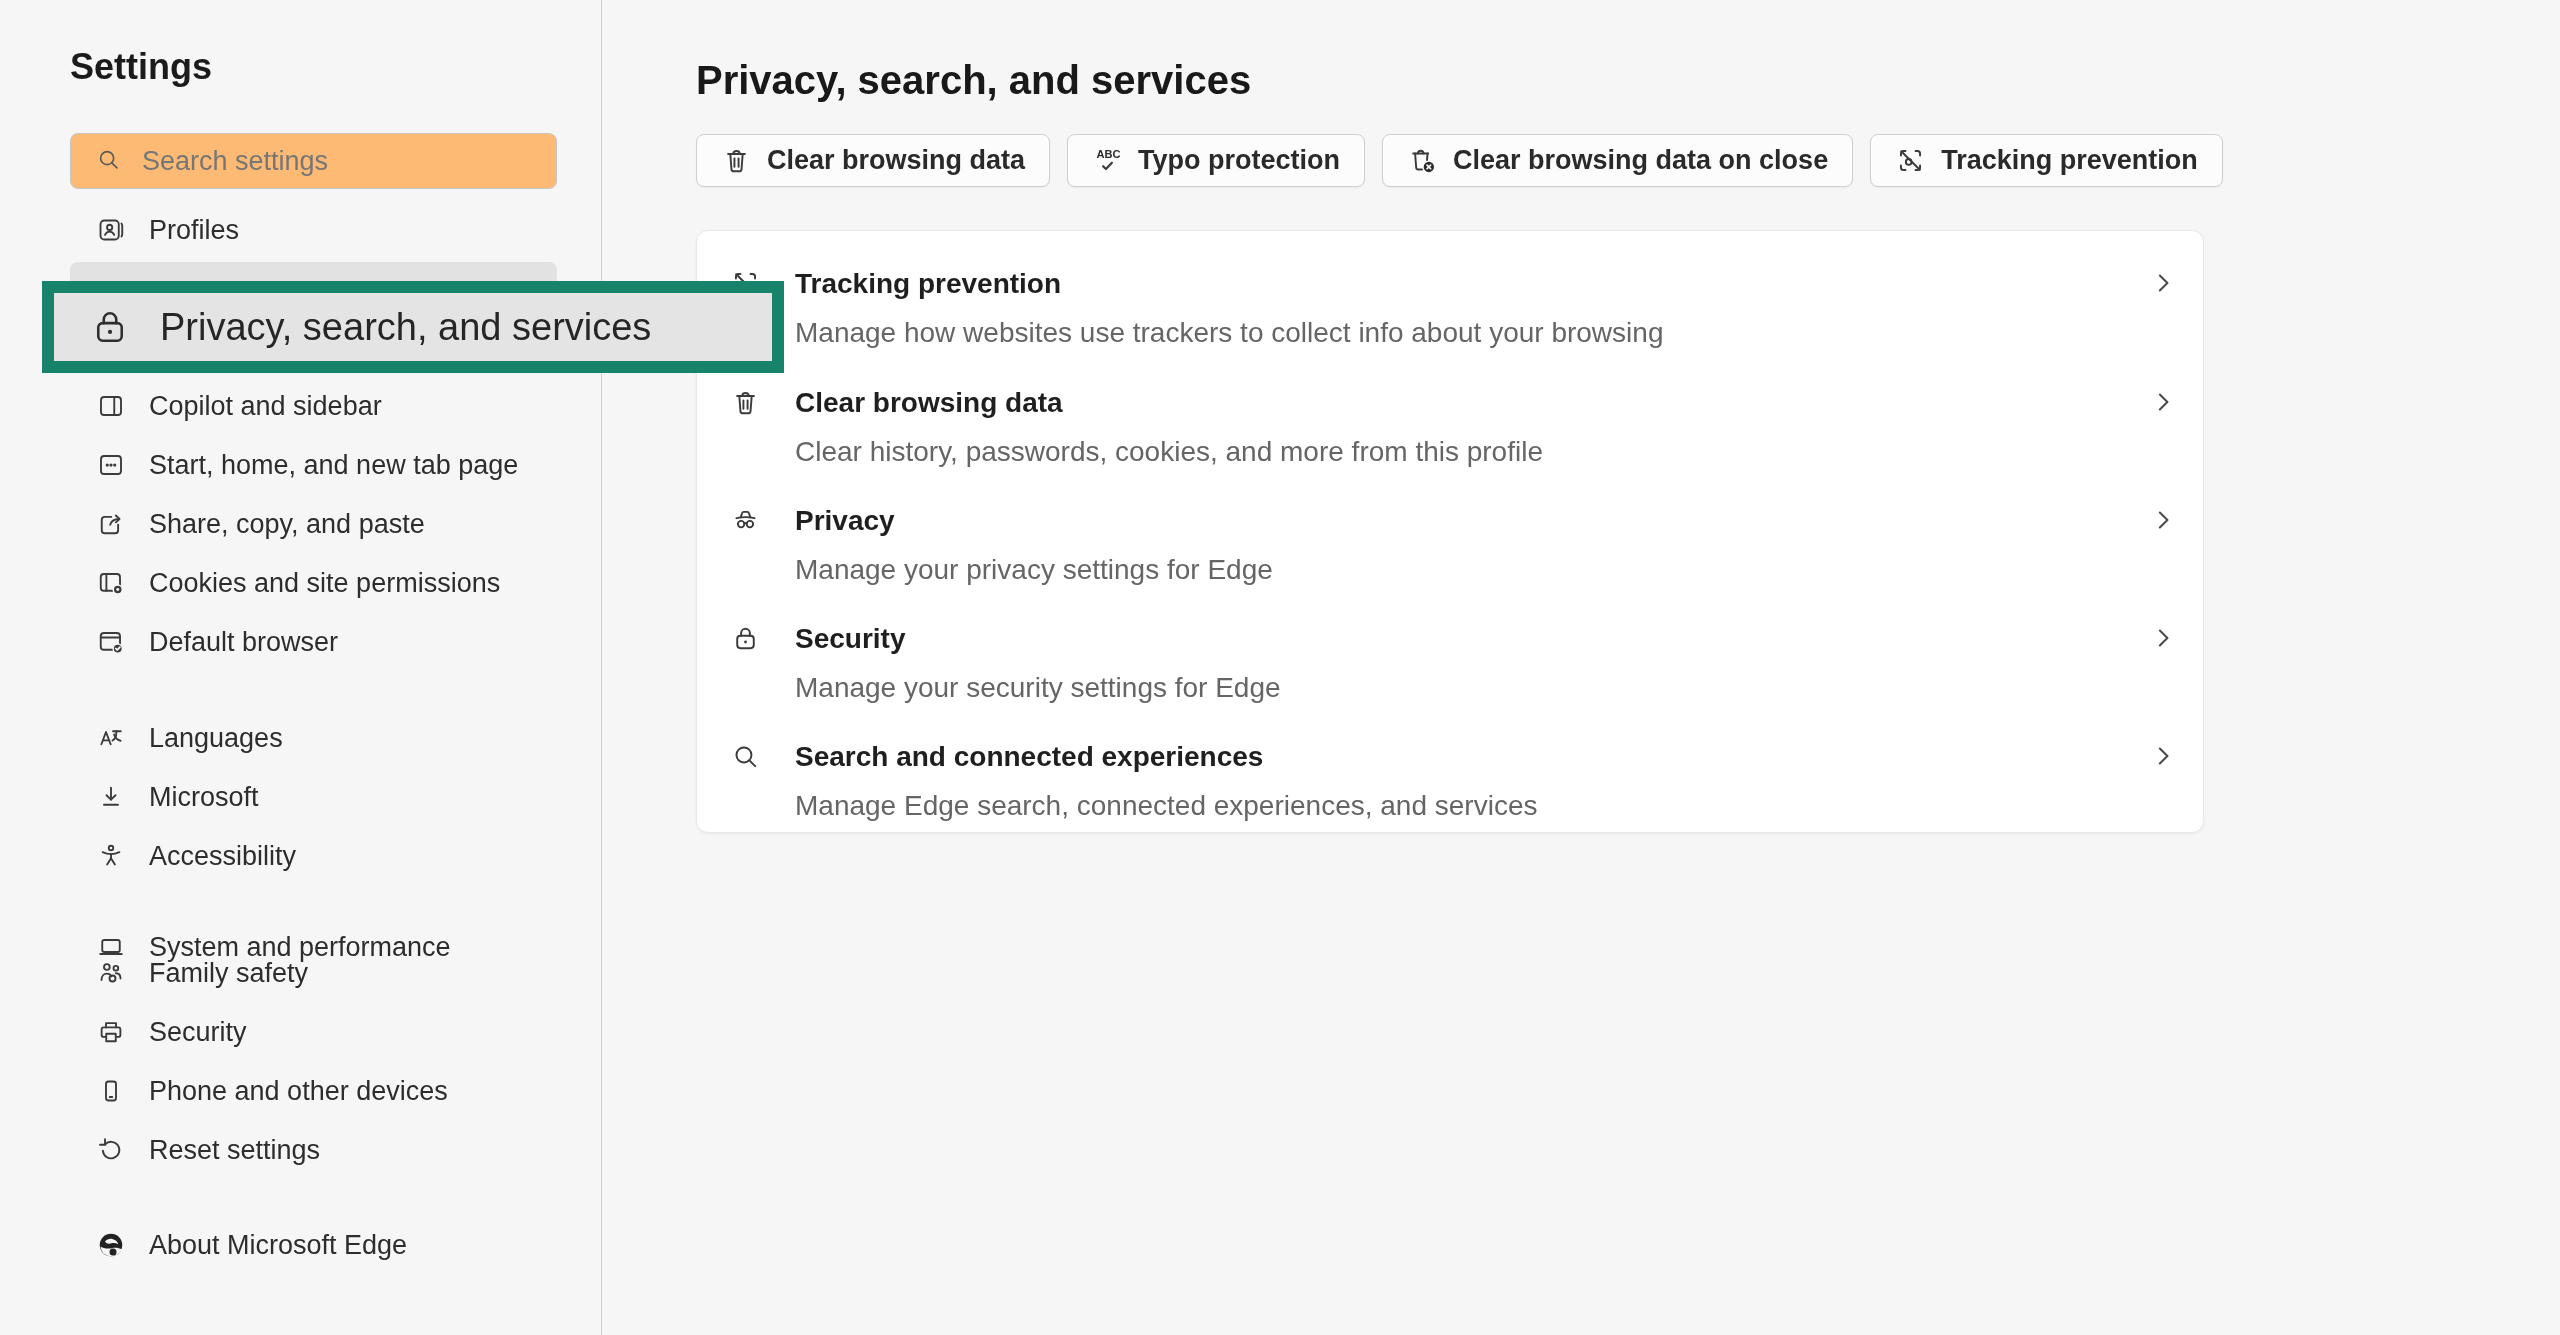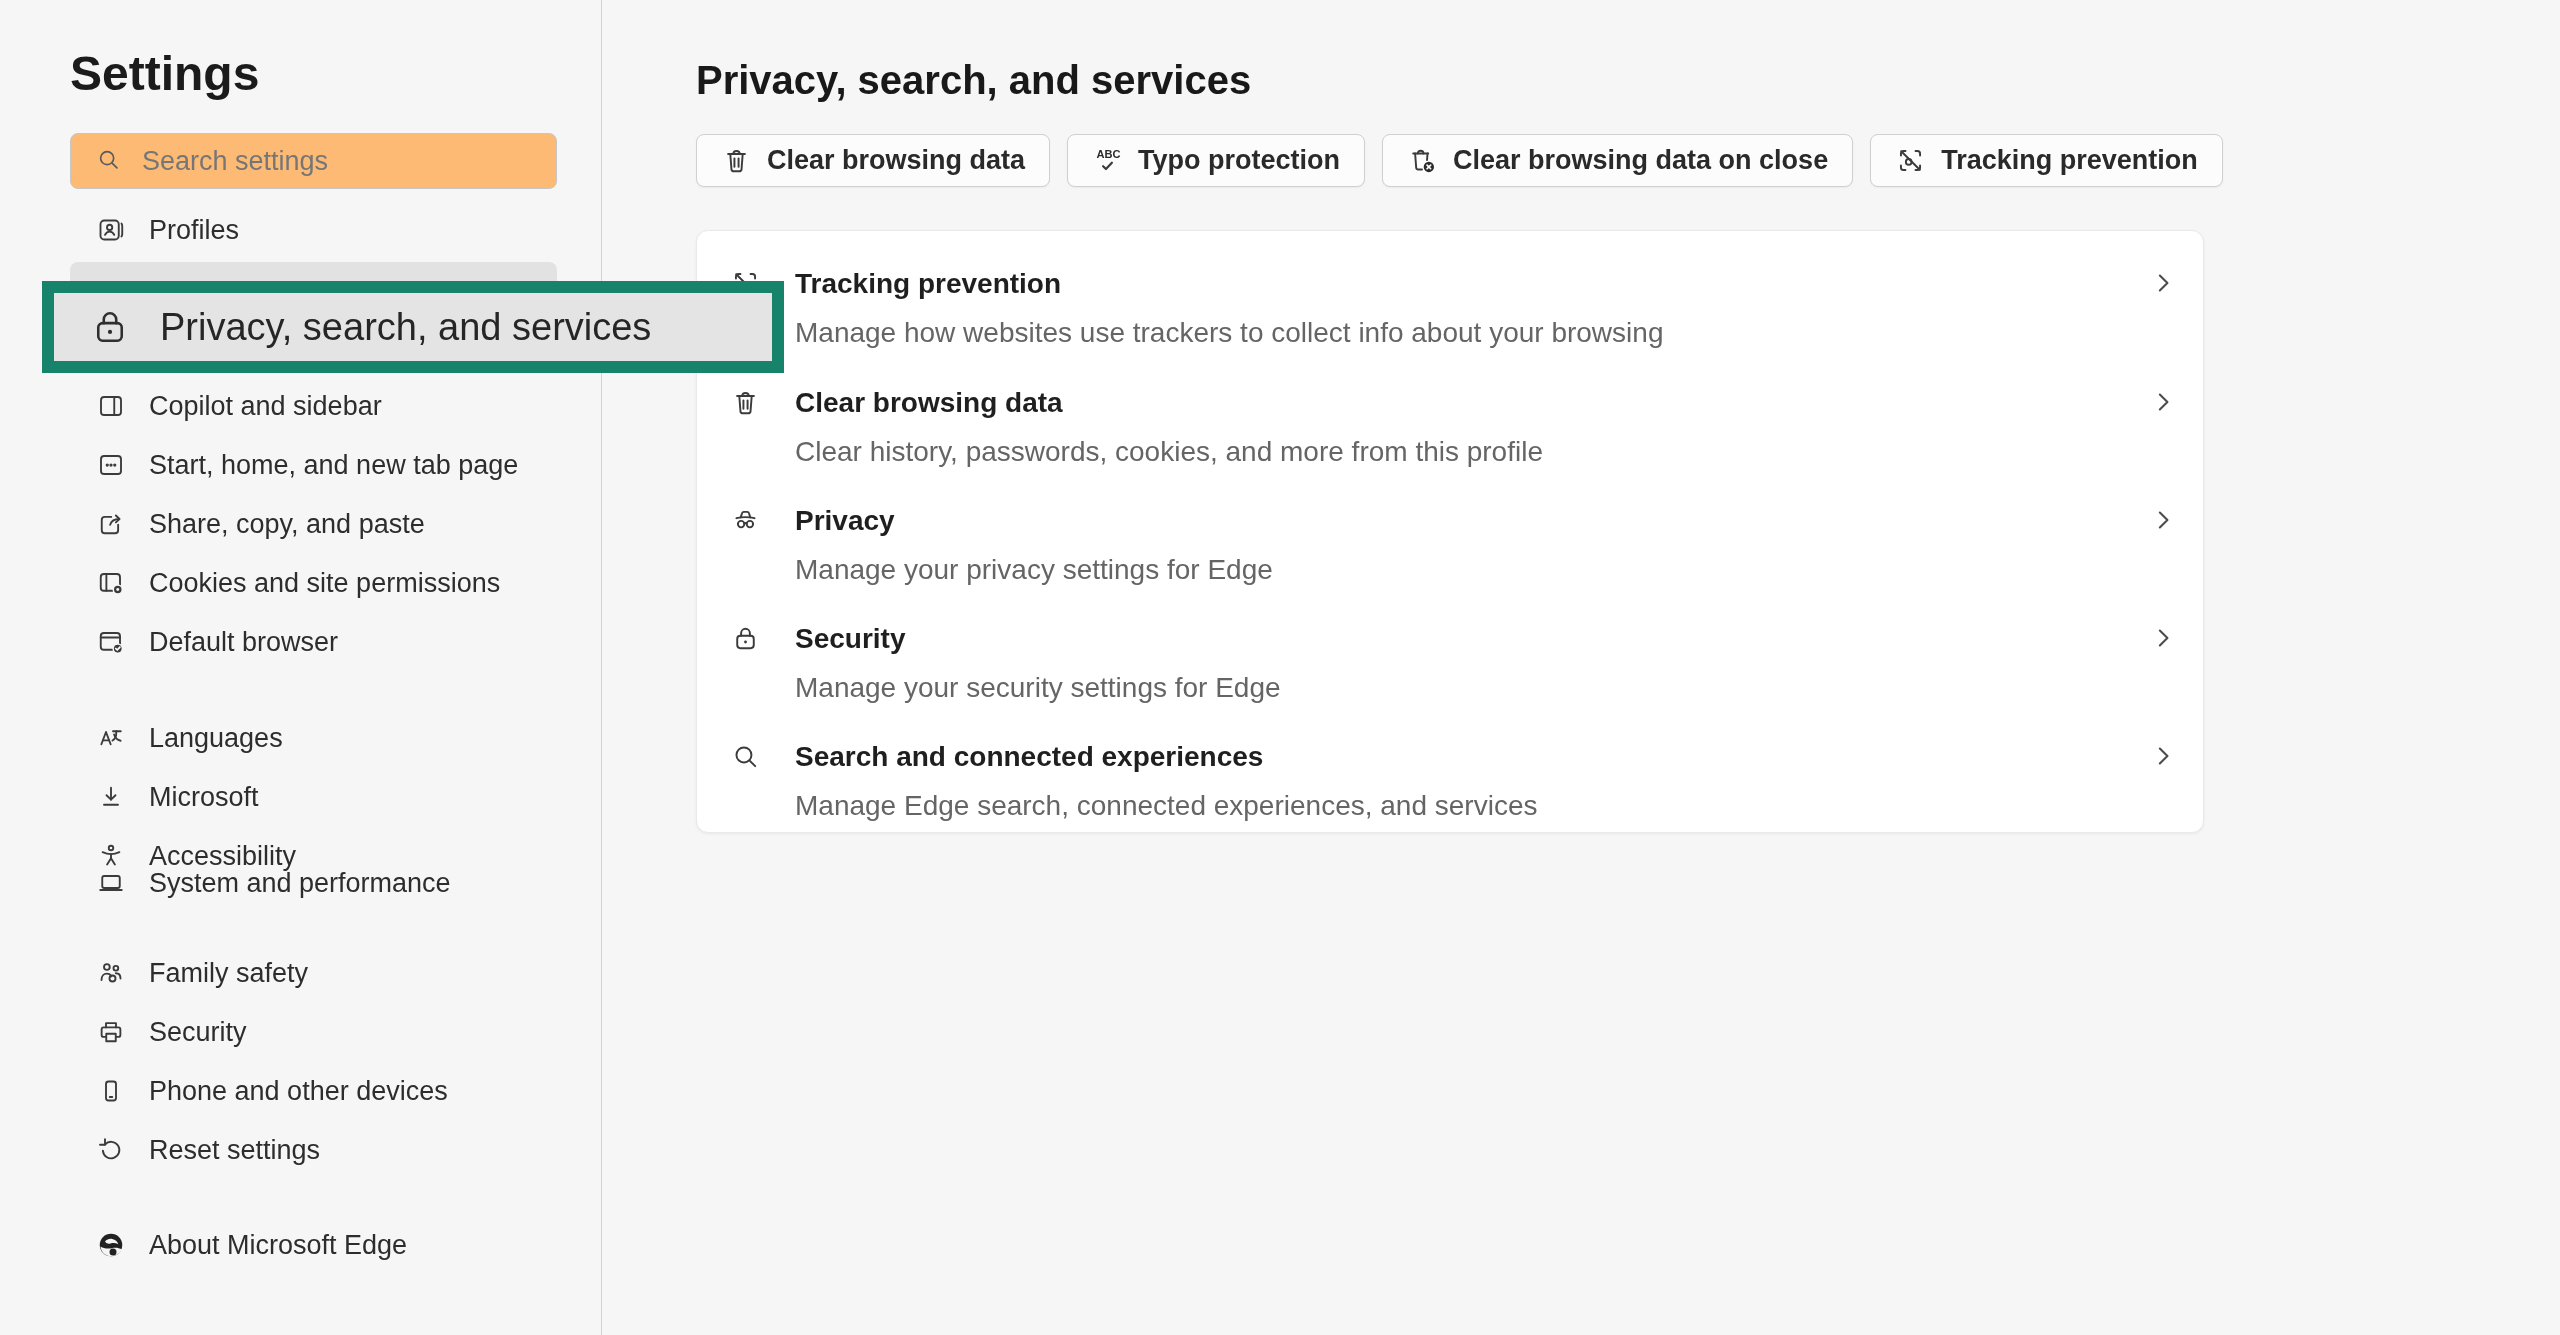--- a/index.html
+++ b/index.html
@@ -9,21 +9,21 @@
     background:#f6f6f6;color:#1c1c1c;
     -webkit-font-smoothing:antialiased;
   }
   .page{position:relative;width:2560px;height:1335px;}
 
   
   .sidebar{
     position:absolute;left:0;top:0;width:602px;height:1335px;
     background:#f6f6f6;border-right:1px solid #d2d2d2;box-sizing:border-box;
   }
-  .app-title{position:absolute;left:70px;top:46px;font-size:48px;font-weight:700;color:#1b1b1b;}
+  .app-title{position:absolute;left:70px;top:46px;font-size:36px;font-weight:700;color:#1b1b1b;}
   .searchbox{
     position:absolute;left:70px;top:133px;width:487px;height:56px;box-sizing:border-box;
     background:#fdba74;border:1px solid #c6c6c6;border-radius:8px;
     display:flex;align-items:center;gap:18px;padding:0 16px 0 24px;
   }
   .searchbox svg{width:27px;height:27px;flex:none;}
   .searchbox input{
     flex:1;border:none;outline:none;background:transparent;
     font-family:inherit;font-size:27px;color:#333;min-width:0;
   }
@@ -197,21 +197,21 @@
             <circle cx="12" cy="5.6" r="1.8"></circle>
             <path d="M5.3 8.9c4.5 2.2 8.9 2.2 13.4 0"></path>
             <path d="M12 10.6v3.2"></path>
             <path d="m12 13.8-3.1 5"></path>
             <path d="m12 13.8 3.1 5"></path>
           </svg>
         </span>
       <span class="nlb">Accessibility</span>
     </div>
 
-    <div class="nav-item" style="top:868px">
+    <div class="nav-item" style="top:932px">
       <span class="nic">
           <svg viewBox="0 0 24 24" class="ic">
             <rect x="5" y="6.4" width="14" height="9.6" rx="1.6"></rect>
             <path d="M3.4 17.6h17.2"></path>
           </svg>
         </span>
       <span class="nlb">System and performance</span>
     </div>
 
     <div class="nav-item" style="top:958px">

